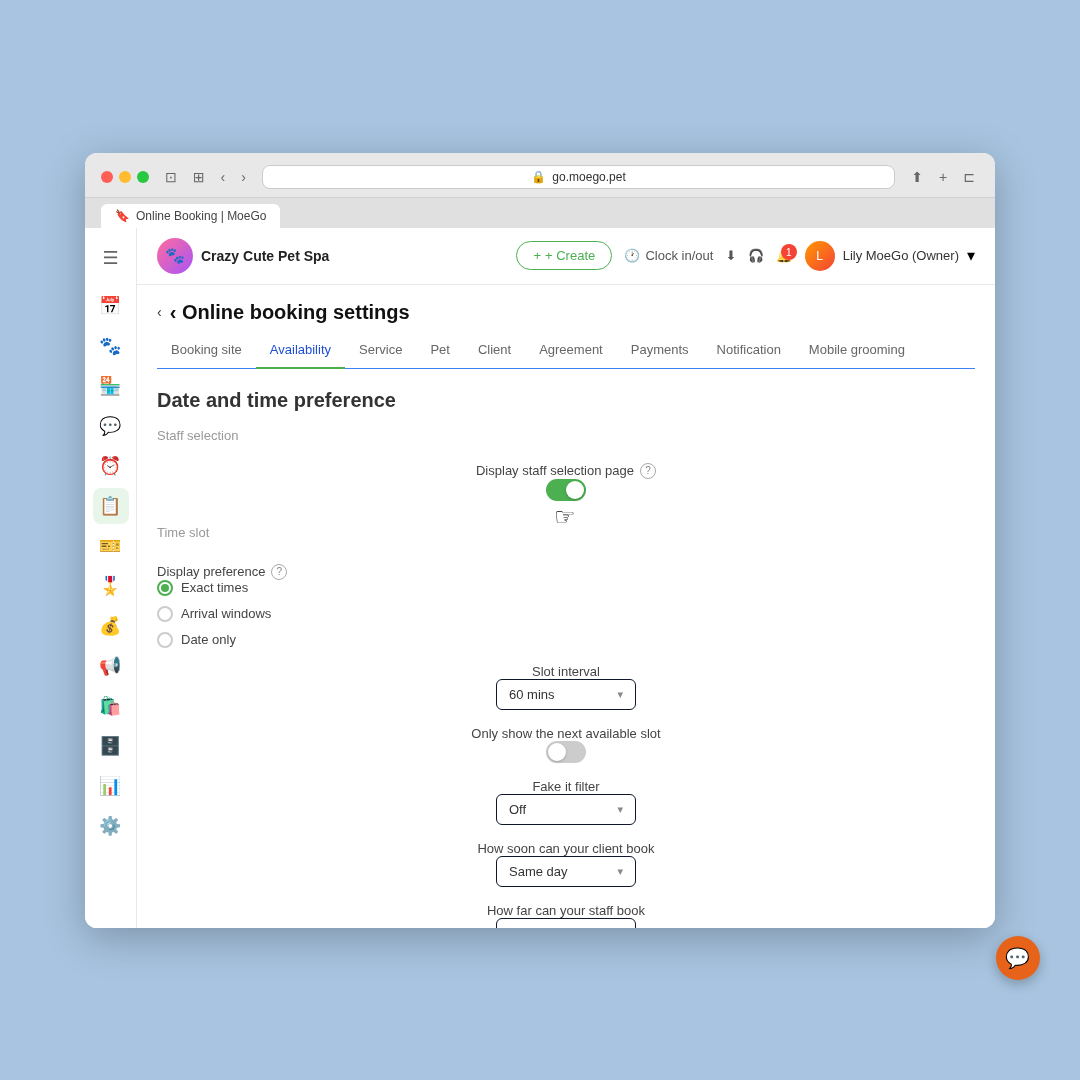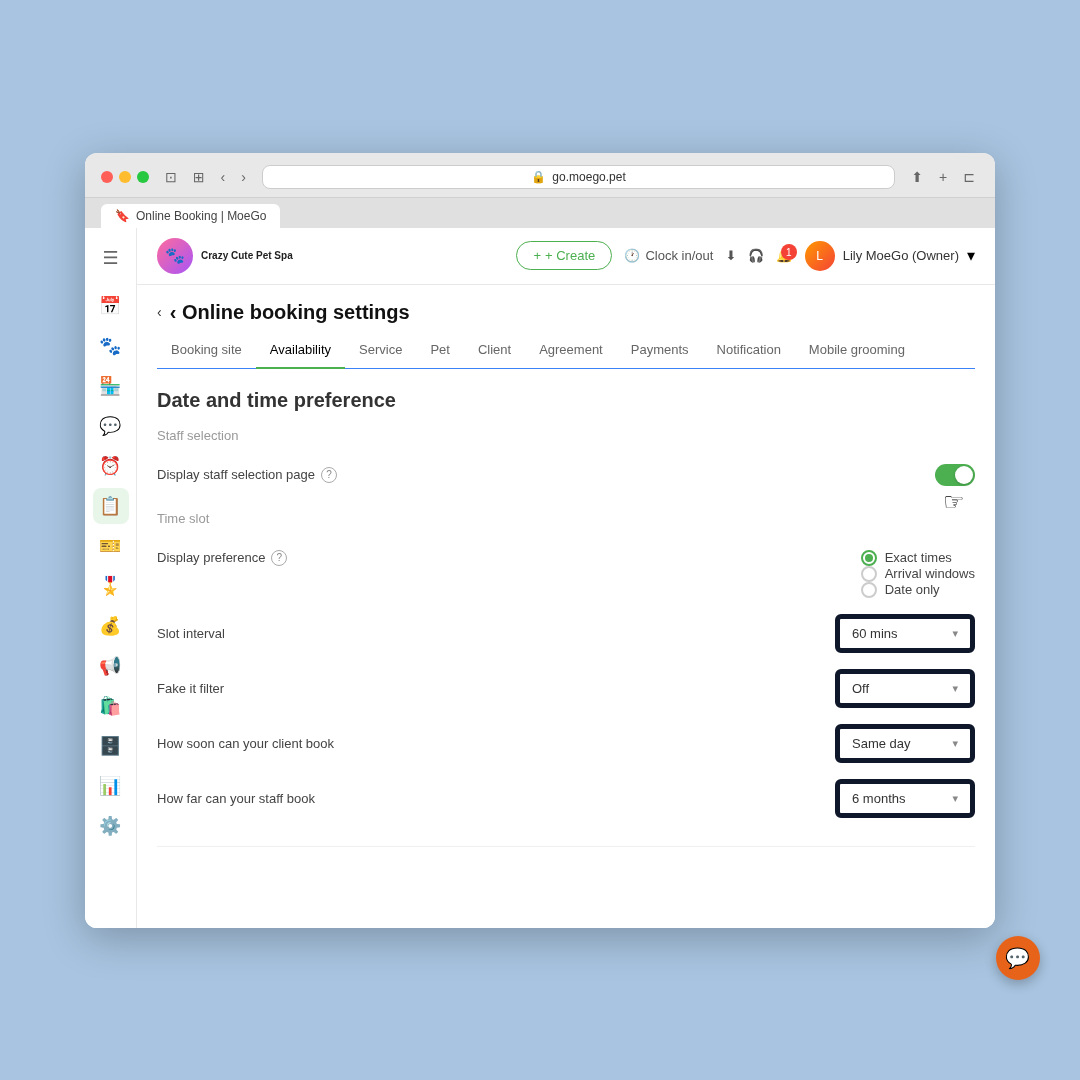--- a/index.html
+++ b/index.html
@@ -153,21 +153,21 @@
       height: 36px;
       border-radius: 50%;
       background: linear-gradient(135deg, #ff6b9d, #a855f7);
       display: flex;
       align-items: center;
       justify-content: center;
       color: white;
       font-size: 16px;
     }
     .brand-name {
-      font-size: 10px;
+      font-size: 14px;
       font-weight: 600;
       color: #222;
     }
     .header-actions {
       display: flex;
       align-items: center;
       gap: 12px;
     }
     .create-btn {
       background: white;
@@ -259,21 +259,21 @@
     }
     .nav-tab {
       padding: 10px 14px;
       font-size: 13px;
       color: #666;
       cursor: pointer;
       border-bottom: 2px solid transparent;
       margin-bottom: -1px;
     }
     .nav-tab.active {
-      color: #000000;
+      color: #1d4ed8;
       border-bottom-color: #4caf50;
       font-weight: 500;
     }
 
     
     .settings-section {
       padding: 20px 0;
       border-bottom: 1px solid #f0f0f0;
     }
 
@@ -283,20 +283,21 @@
       color: #333;
       margin-bottom: 16px;
     }
 
     .setting-row {
       display: flex;
       align-items: center;
       justify-content: space-between;
       padding: 8px 0;
       min-height: 40px;
+      flex-direction: column;
     }
 
     .setting-label {
       font-size: 13px;
       color: #444;
       display: flex;
       align-items: center;
       gap: 6px;
     }
 
@@ -334,20 +335,21 @@
       transition: left 0.2s;
       box-shadow: 0 1px 3px rgba(0,0,0,0.2);
     }
     .toggle-switch.on .toggle-knob { left: 20px; }
     .toggle-switch.off .toggle-knob { left: 2px; }
 
     
     .radio-group {
       display: flex;
       flex-direction: column;
+      gap: 10px;
     }
     .radio-option {
       display: flex;
       align-items: center;
       gap: 8px;
       cursor: pointer;
     }
     .radio-btn {
       width: 16px;
       height: 16px;
@@ -367,21 +369,21 @@
       background: #4caf50;
     }
     .radio-label {
       font-size: 13px;
       color: #444;
     }
 
     
     .dropdown-select {
       width: 140px;
-      border: 5px solid #0f172a;
+      border: 1px solid #0f172a;
       border-radius: 6px;
       padding: 7px 12px;
       font-size: 13px;
       color: #333;
       background: white;
       cursor: pointer;
       display: flex;
       align-items: center;
       justify-content: space-between;
     }
@@ -607,20 +609,28 @@
           <div class="setting-row">
             <div class="setting-label">
               <span>Slot interval</span>
             </div>
             <div class="dropdown-select">
               <span>60 mins</span>
               <span class="dropdown-arrow">▾</span>
             </div>
           </div>
 
+          <div class="setting-row">
+            <div class="setting-label">
+              <span>Only show the next available slot</span>
+            </div>
+            <div class="toggle-switch off">
+              <div class="toggle-knob"></div>
+            </div>
+          </div>
 
           <div class="setting-row">
             <div class="setting-label">
               <span>Fake it filter</span>
             </div>
             <div class="dropdown-select">
               <span>Off</span>
               <span class="dropdown-arrow">▾</span>
             </div>
           </div>

